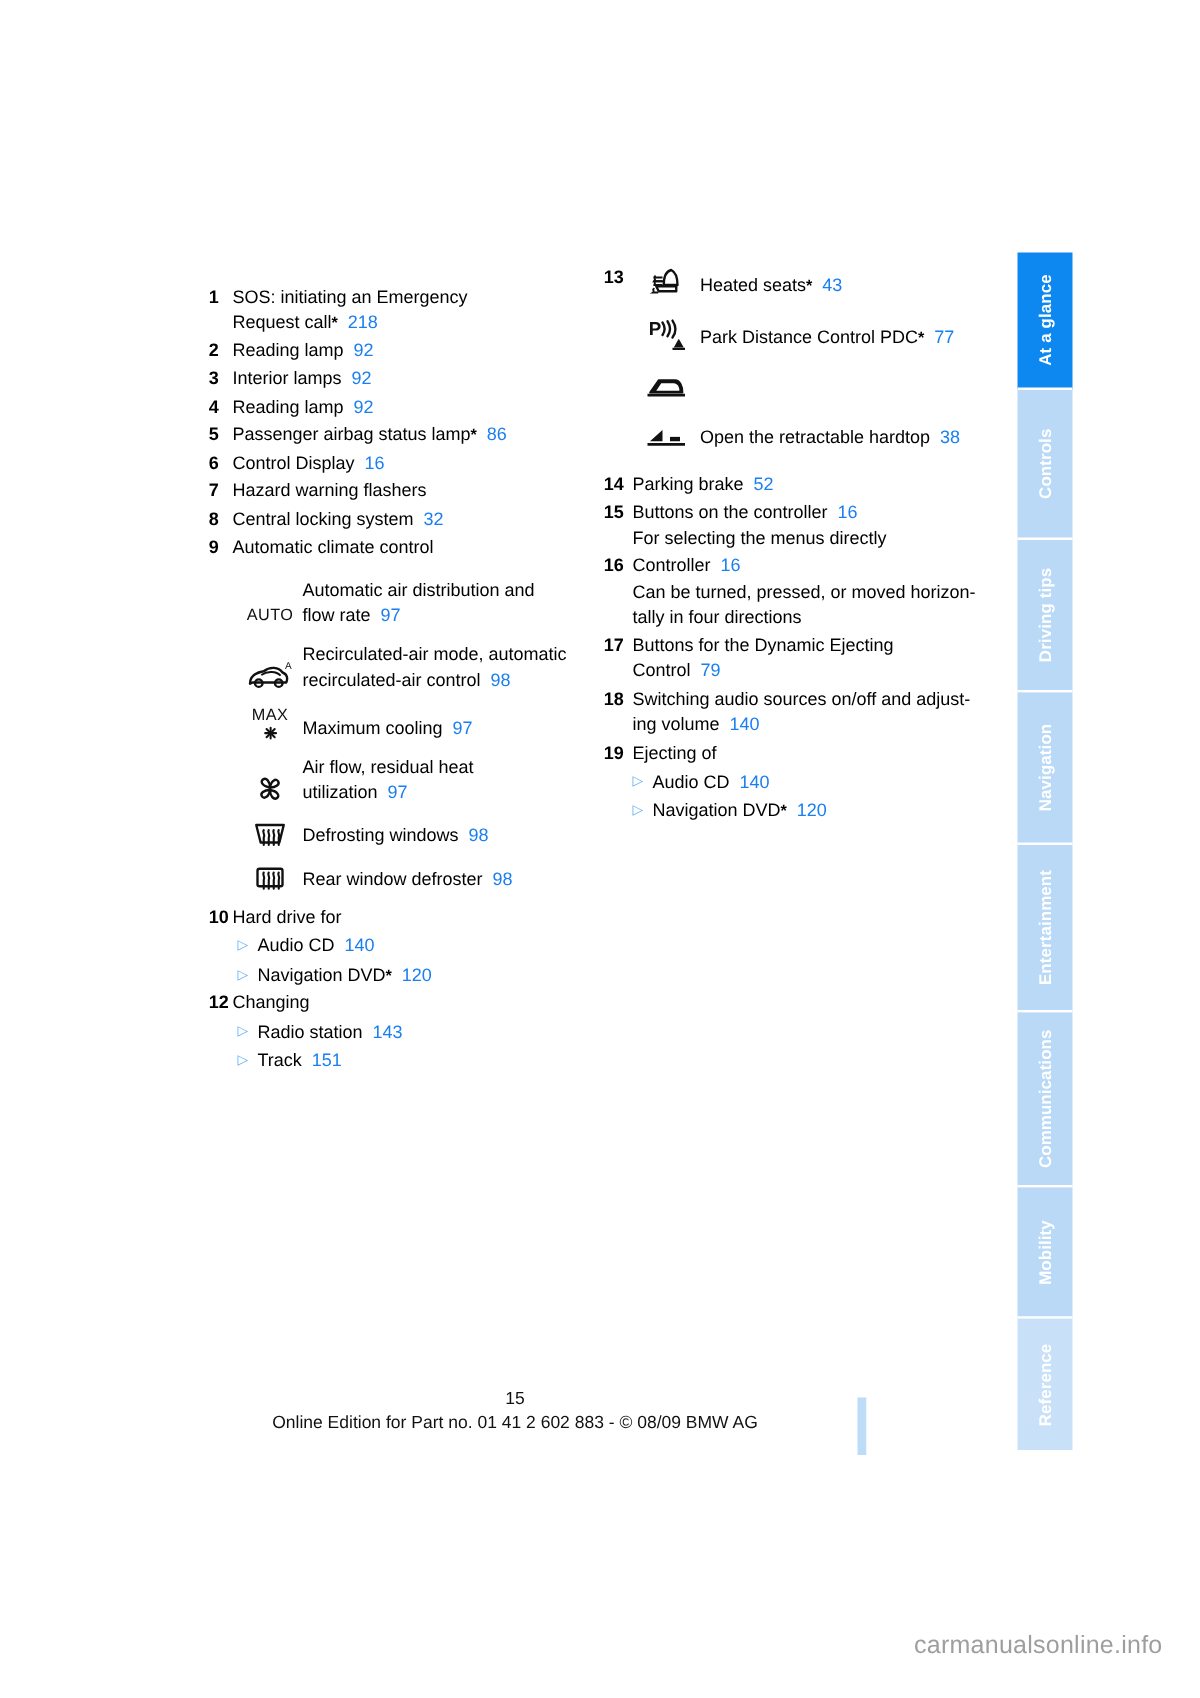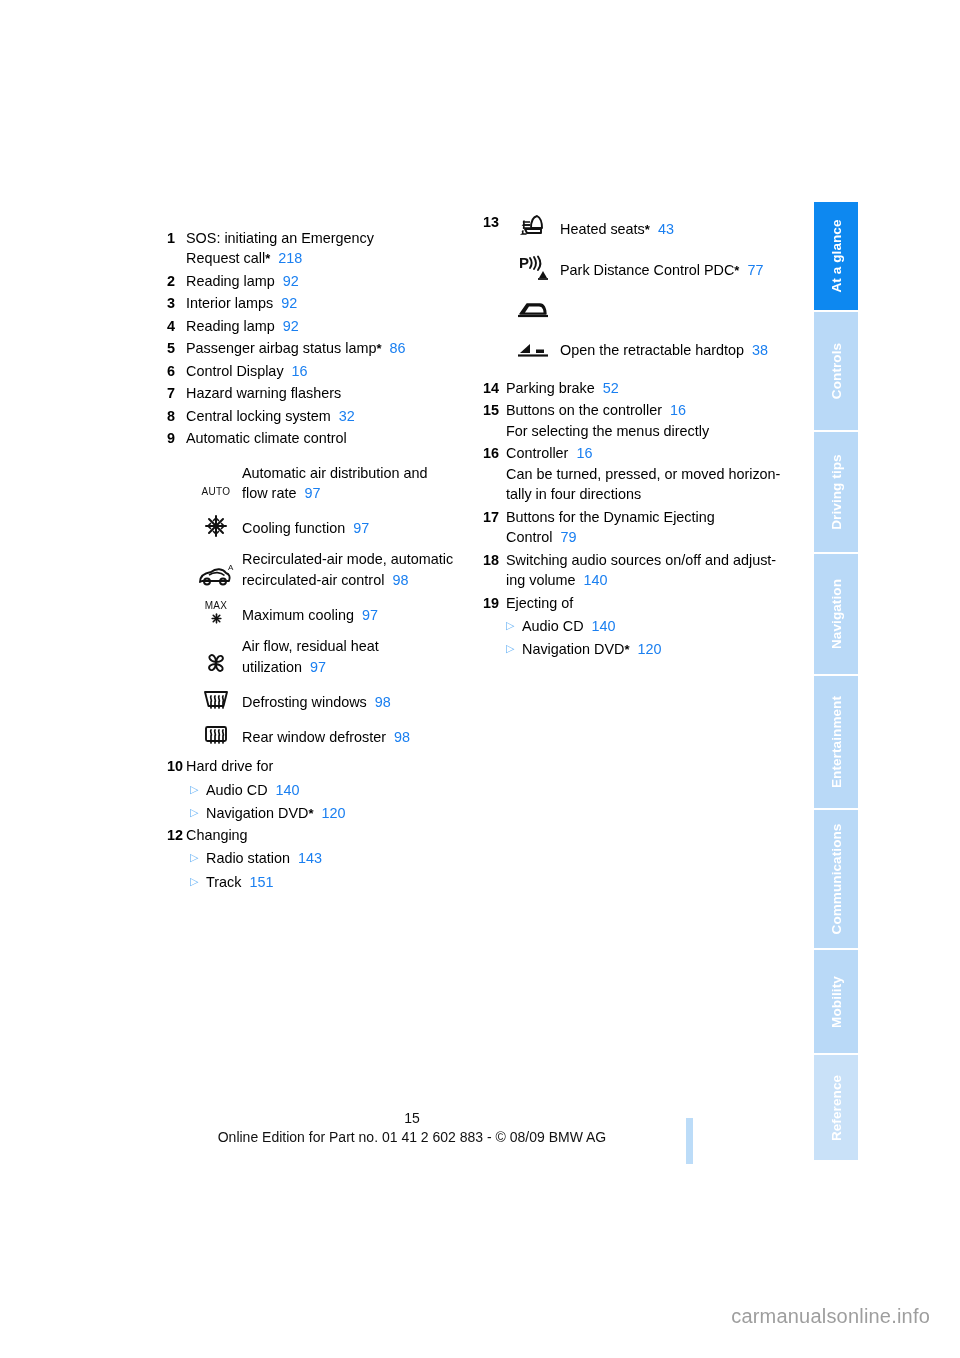--- a/index.html
+++ b/index.html
@@ -91,21 +91,21 @@
     padding-top:1px;
     min-height:24px;
   }
   .icon-text { flex:1; padding-top:2px; }
 
   .icon-list-right { margin-top:0px; margin-left:23px; }
   .icon-list-right .icon-row { margin-bottom:14px; }
   .icon-list-right .icon-cell { flex:0 0 54px; }
 
   .txt-icon {
-    font-size:10px;
+    font-size:13px;
     letter-spacing:0.3px;
     text-align:center;
     line-height:1.05;
     color:#111;
   }
 
   
   .footer {
     position:absolute;
     left:0; top:1110px;
@@ -231,39 +231,20 @@
       <div class="icon-row">
         <div class="icon-cell">
           <span class="txt-icon">AUTO</span>
         </div>
         <div class="icon-text">
           <span>Automatic air distribution and</span><br>
           <span>flow rate</span>&nbsp;&nbsp;<span class="pg">97</span>
         </div>
       </div>
 
-      <div class="icon-row">
-        <div class="icon-cell">
-          <svg width="24" height="24" viewBox="0 0 24 24">
-            <g stroke="#111" stroke-width="2" stroke-linecap="round">
-              <line x1="12" y1="2" x2="12" y2="22"></line>
-              <line x1="2" y1="12" x2="22" y2="12"></line>
-              <line x1="5" y1="5" x2="19" y2="19"></line>
-              <line x1="19" y1="5" x2="5" y2="19"></line>
-            </g>
-            <g stroke="#111" stroke-width="1.7" stroke-linecap="round" fill="none">
-              <path d="M12 4 L9.5 6.5 M12 4 L14.5 6.5"></path>
-              <path d="M12 20 L9.5 17.5 M12 20 L14.5 17.5"></path>
-              <path d="M4 12 L6.5 9.5 M4 12 L6.5 14.5"></path>
-              <path d="M20 12 L17.5 9.5 M20 12 L17.5 14.5"></path>
-            </g>
-          </svg>
-        </div>
-        <div class="icon-text"><span>Cooling function</span>&nbsp;&nbsp;<span class="pg">97</span></div>
-      </div>
 
       <div class="icon-row">
         <div class="icon-cell">
           <svg width="40" height="26" viewBox="0 0 40 26">
             <path d="M4 18 C4 12, 9 9, 15 8 C20 4, 27 4.5, 30 9 C33.5 10, 34.5 13.5, 33 17 L6 17 Z" fill="none" stroke="#111" stroke-width="1.9" stroke-linejoin="round"></path>
             <circle cx="11" cy="17.5" r="3" fill="none" stroke="#111" stroke-width="1.9"></circle>
             <circle cx="27" cy="17.5" r="3" fill="none" stroke="#111" stroke-width="1.9"></circle>
             <path d="M13 11 C18 7.5, 25 8, 28.5 11.5" fill="none" stroke="#111" stroke-width="1.6"></path>
             <text x="32" y="6" font-family="Liberation Sans, sans-serif" font-size="8" fill="#111">A</text>
           </svg>

